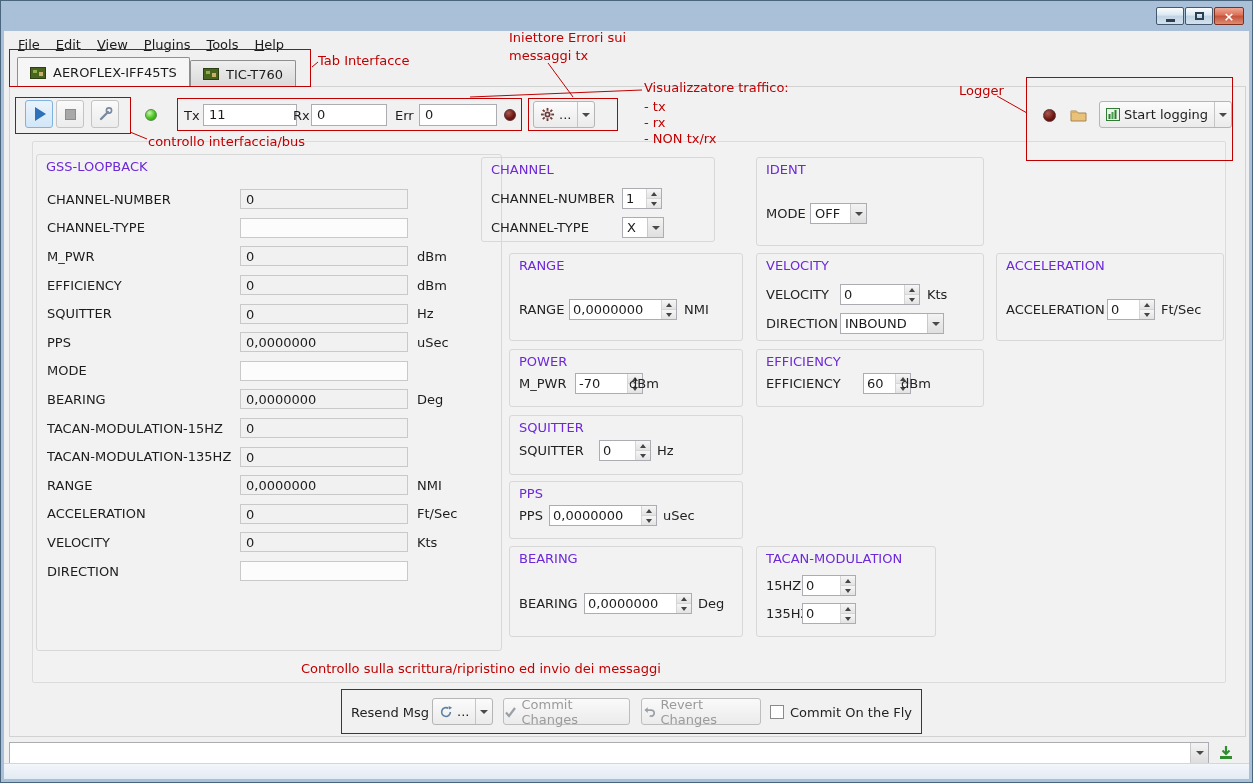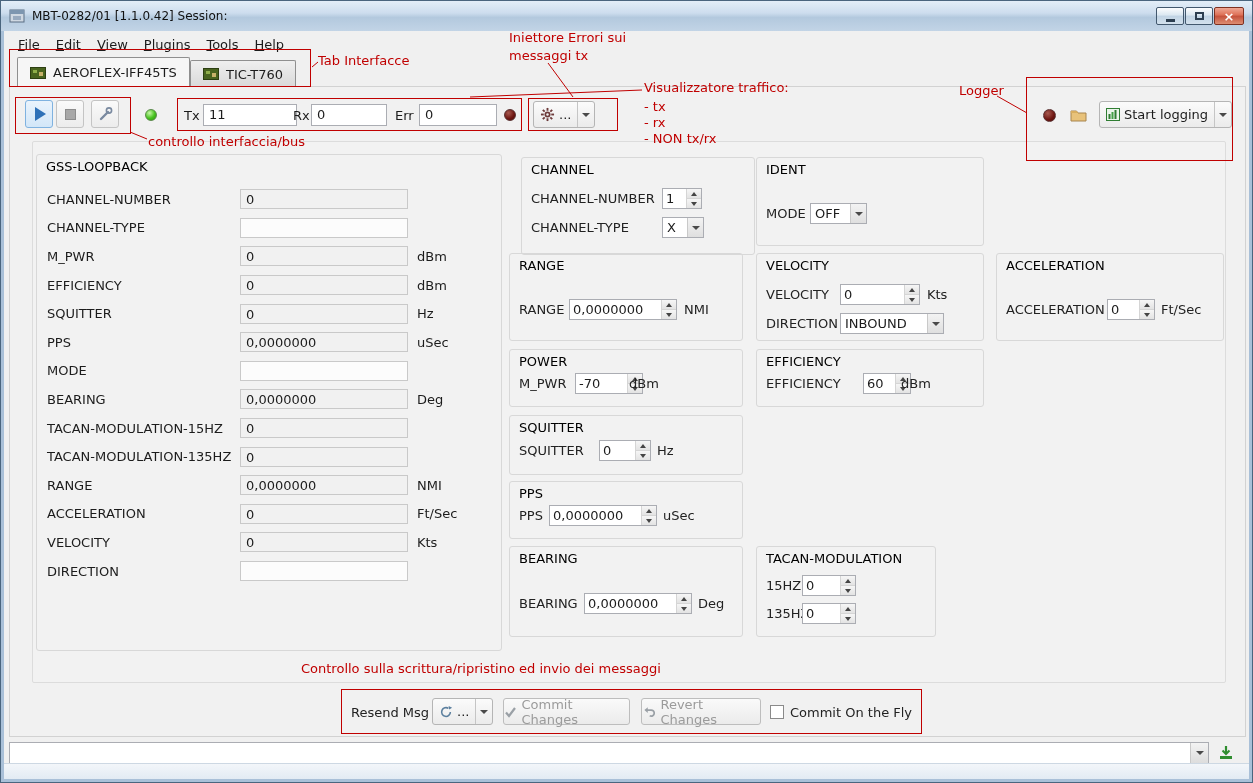--- a/index.html
+++ b/index.html
@@ -31,21 +31,21 @@
 .tb-label{position:absolute;top:107px}
 .tb-field{position:absolute;top:103px;height:22px;background:#fff;border:1px solid #abadb3;padding:1px 5px;line-height:18px}
 .splitbtn{position:absolute;display:flex;height:27px;border:1px solid #b5b5b5;border-radius:3px;background:linear-gradient(#fbfbfb,#ebebeb);align-items:stretch}
 .split-main{display:flex;align-items:center;gap:4px;padding:0 6px}
 .split-drop{width:17px;border-left:1px solid #c5c5c5;display:flex;align-items:center;justify-content:center}
 .tri-dn{display:block;width:0;height:0;border-left:4px solid transparent;border-right:4px solid transparent;border-top:4px solid #4a4a4a}
 .tri-up-s{display:block;width:0;height:0;border-left:3px solid transparent;border-right:3px solid transparent;border-bottom:4px solid #444}
 .tri-dn-s{display:block;width:0;height:0;border-left:3px solid transparent;border-right:3px solid transparent;border-top:4px solid #444}
 .flatbtn{position:absolute;display:flex;align-items:center;justify-content:center;border:1px solid transparent;border-radius:3px}
 .group{position:absolute;border:1px solid #d8d8d8;border-radius:3px}
-.gtitle{position:absolute;left:9px;top:4px;color:#000000}
+.gtitle{position:absolute;left:9px;top:4px;color:#6d28d9}
 .glabel{position:absolute;color:#222}
 .ro{background:#f1f1f1;border:1px solid #c9c9c9;height:20px;line-height:18px;padding:1px 5px}
 .ro-empty{background:#fcfcfc}
 .gss-rows{position:absolute;left:10px;top:30px;right:6px}
 .gss-row{display:flex;align-items:center;height:28.6px}
 .gss-label{width:193px}
 .gss-val{width:168px}
 .gss-unit{margin-left:9px}
 .spin{position:absolute;display:flex;height:21px;border:1px solid #abadb3;background:#fff}
 .spin-val{flex:1;padding:1px 3px;line-height:17px;overflow:hidden;white-space:nowrap}
@@ -64,28 +64,20 @@
 .statusbar{position:absolute;left:3px;right:3px;bottom:3px;height:16px;background:linear-gradient(#f3f6fa,#e2ebf3);border-top:1px solid #cdd8e3}
 .ann-box{position:absolute;border:1px solid #c00000;pointer-events:none;z-index:50}
 .ann{position:absolute;color:#c00000;pointer-events:none;z-index:51}
 .leader{position:absolute;left:0;top:0;pointer-events:none;z-index:52}
 </style>
 </head>
 <body>
 
 <div class="window">
 
-  <div class="titlebar">
-    <svg width="16" height="16">
-        <rect x="1" y="2" width="14" height="12" fill="#cfd8e2" stroke="#5a6e84"></rect>
-        <rect x="1" y="2" width="14" height="4" fill="#7d96b0"></rect>
-        <rect x="4" y="8" width="8" height="4" fill="#98aabf"></rect>
-      </svg>
-    <span class="title-text">MBT-0282/01 [1.1.0.42] Session:</span>
-  </div>
   <div class="capbtns">
     <div class="cap">
         <span class="glyph-min"></span>
       </div>
     <div class="cap">
         <span class="glyph-max"></span>
       </div>
     <div class="cap cap-close">
         <span>×</span>
       </div>
@@ -259,21 +251,21 @@
           <span class="gss-unit">Kts</span>
         </div>
       <div class="gss-row">
           <span class="gss-label">DIRECTION</span>
           <span class="gss-val ro ro-empty"></span>
           <span class="gss-unit"></span>
         </div>
     </div>
   </div>
 
-  <div class="group" style="left:520px;top:156px;width:234px;height:98px">
+  <div class="group" style="left:480px;top:156px;width:234px;height:85px">
     <span class="gtitle">CHANNEL</span>
     <span class="glabel" style="left:9px;top:33px">CHANNEL-NUMBER</span>
     <div class="spin" style="left:140px;top:30px;width:40px">
       <span class="spin-val">1</span>
       <span class="spin-arrows">
           <span class="sa">
             <i class="tri-up-s"></i>
           </span>
           <span class="sa">
             <i class="tri-dn-s"></i>

